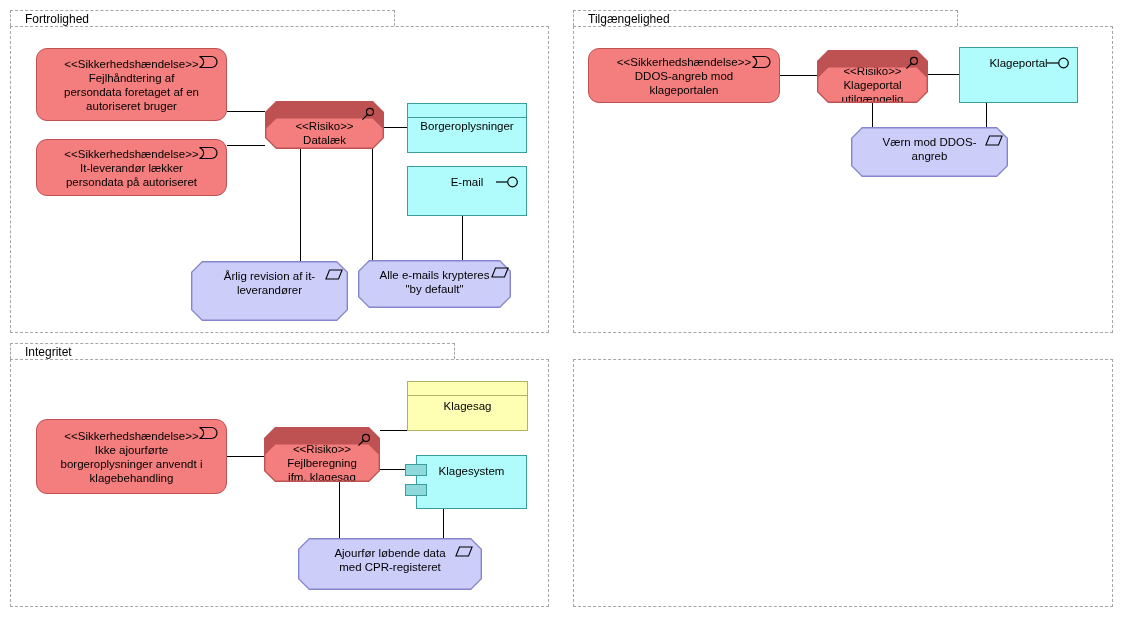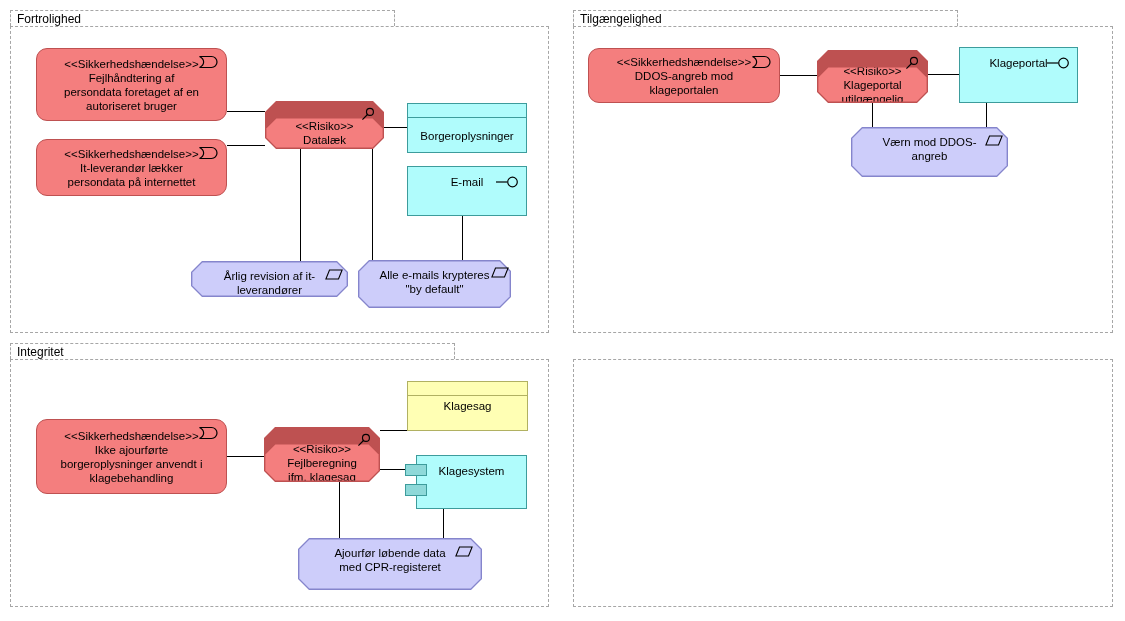--- a/index.html
+++ b/index.html
@@ -6,21 +6,21 @@
   #canvas {
     position:relative; width:1125px; height:621px; background:#ffffff;
     font-family:"Liberation Sans","DejaVu Sans",sans-serif;
     font-size:11.5px; color:#000; overflow:hidden;
     -webkit-font-smoothing:antialiased;
   }
   
   .gtab {
     position:absolute; height:16px; box-sizing:border-box;
     border:1px dashed var(--group-border,#a6a6a6); border-bottom:none;
-    background:#fff; padding:1px 4px 0 6px; font-size:12px; line-height:14px;
+    background:#fff; padding:1px 4px 0 14px; font-size:12px; line-height:14px;
     white-space:nowrap; overflow:hidden;
   }
   .gbody {
     position:absolute; box-sizing:border-box;
     border:1px dashed var(--group-border,#a6a6a6); background:#fff;
   }
   
   .hline { position:absolute; height:1.4px; background:var(--connector,#000); }
   .vline { position:absolute; width:1.4px;  background:var(--connector,#000); }
   
@@ -117,49 +117,49 @@
     <div class="ln">persondata foretaget af en</div>
     <div class="ln">autoriseret bruger</div>
   </div>
 
   <div class="node event" style="left:36px;top:139px;width:191px;height:57px">
     <svg class="icon ev" viewBox="0 0 22 14">
       <path d="M2.5,1.5 C8,4.2 8,9.8 2.5,12.5 L14.5,12.5 C17.6,12.5 20,10 20,7 C20,4 17.6,1.5 14.5,1.5 Z"></path>
     </svg>
     <div class="ln">&lt;&lt;Sikkerhedshændelse&gt;&gt;</div>
     <div class="ln">It-leverandør lækker</div>
-    <div class="ln">persondata på internettet</div>
+    <div class="ln">persondata på autoriseret</div>
   </div>
 
   <div class="oct risk" style="left:265px;top:101px;width:119px;height:48px">
     <div class="ob"></div>
     <div class="of">
       <div class="ln">&lt;&lt;Risiko&gt;&gt;</div>
       <div class="ln">Datalæk</div>
     </div>
     <svg class="icon mag" viewBox="0 0 16 16">
       <circle cx="10.6" cy="5.2" r="3.7"></circle>
         <line x1="8" y1="8" x2="2.6" y2="13.4"></line>
     </svg>
   </div>
 
   <div class="node appbox block" style="left:407px;top:103px;width:120px;height:50px">
     <div class="objbar"></div>
-    <div class="ln" style="margin-top:25px">Borgeroplysninger</div>
+    <div class="ln" style="margin-top:15px">Borgeroplysninger</div>
   </div>
 
   <div class="node appbox block" style="left:407px;top:166px;width:120px;height:50px">
     <div class="ln" style="margin-top:8px">E-mail</div>
     <svg class="icon lolli" viewBox="0 0 24 12">
       <line x1="0" y1="6" x2="11" y2="6"></line>
         <circle cx="16.5" cy="6" r="4.8"></circle>
     </svg>
   </div>
 
-  <div class="oct note" style="left:191px;top:261px;width:157px;height:36px">
+  <div class="oct note" style="left:191px;top:261px;width:157px;height:60px">
     <div class="ob"></div>
     <div class="of top">
       <div class="ln">Årlig revision af it-</div>
       <div class="ln">leverandører</div>
     </div>
     <svg class="icon para" viewBox="0 0 20 12">
       <polygon points="5,1 19,1 15,11 1,11"></polygon>
     </svg>
   </div>
 

